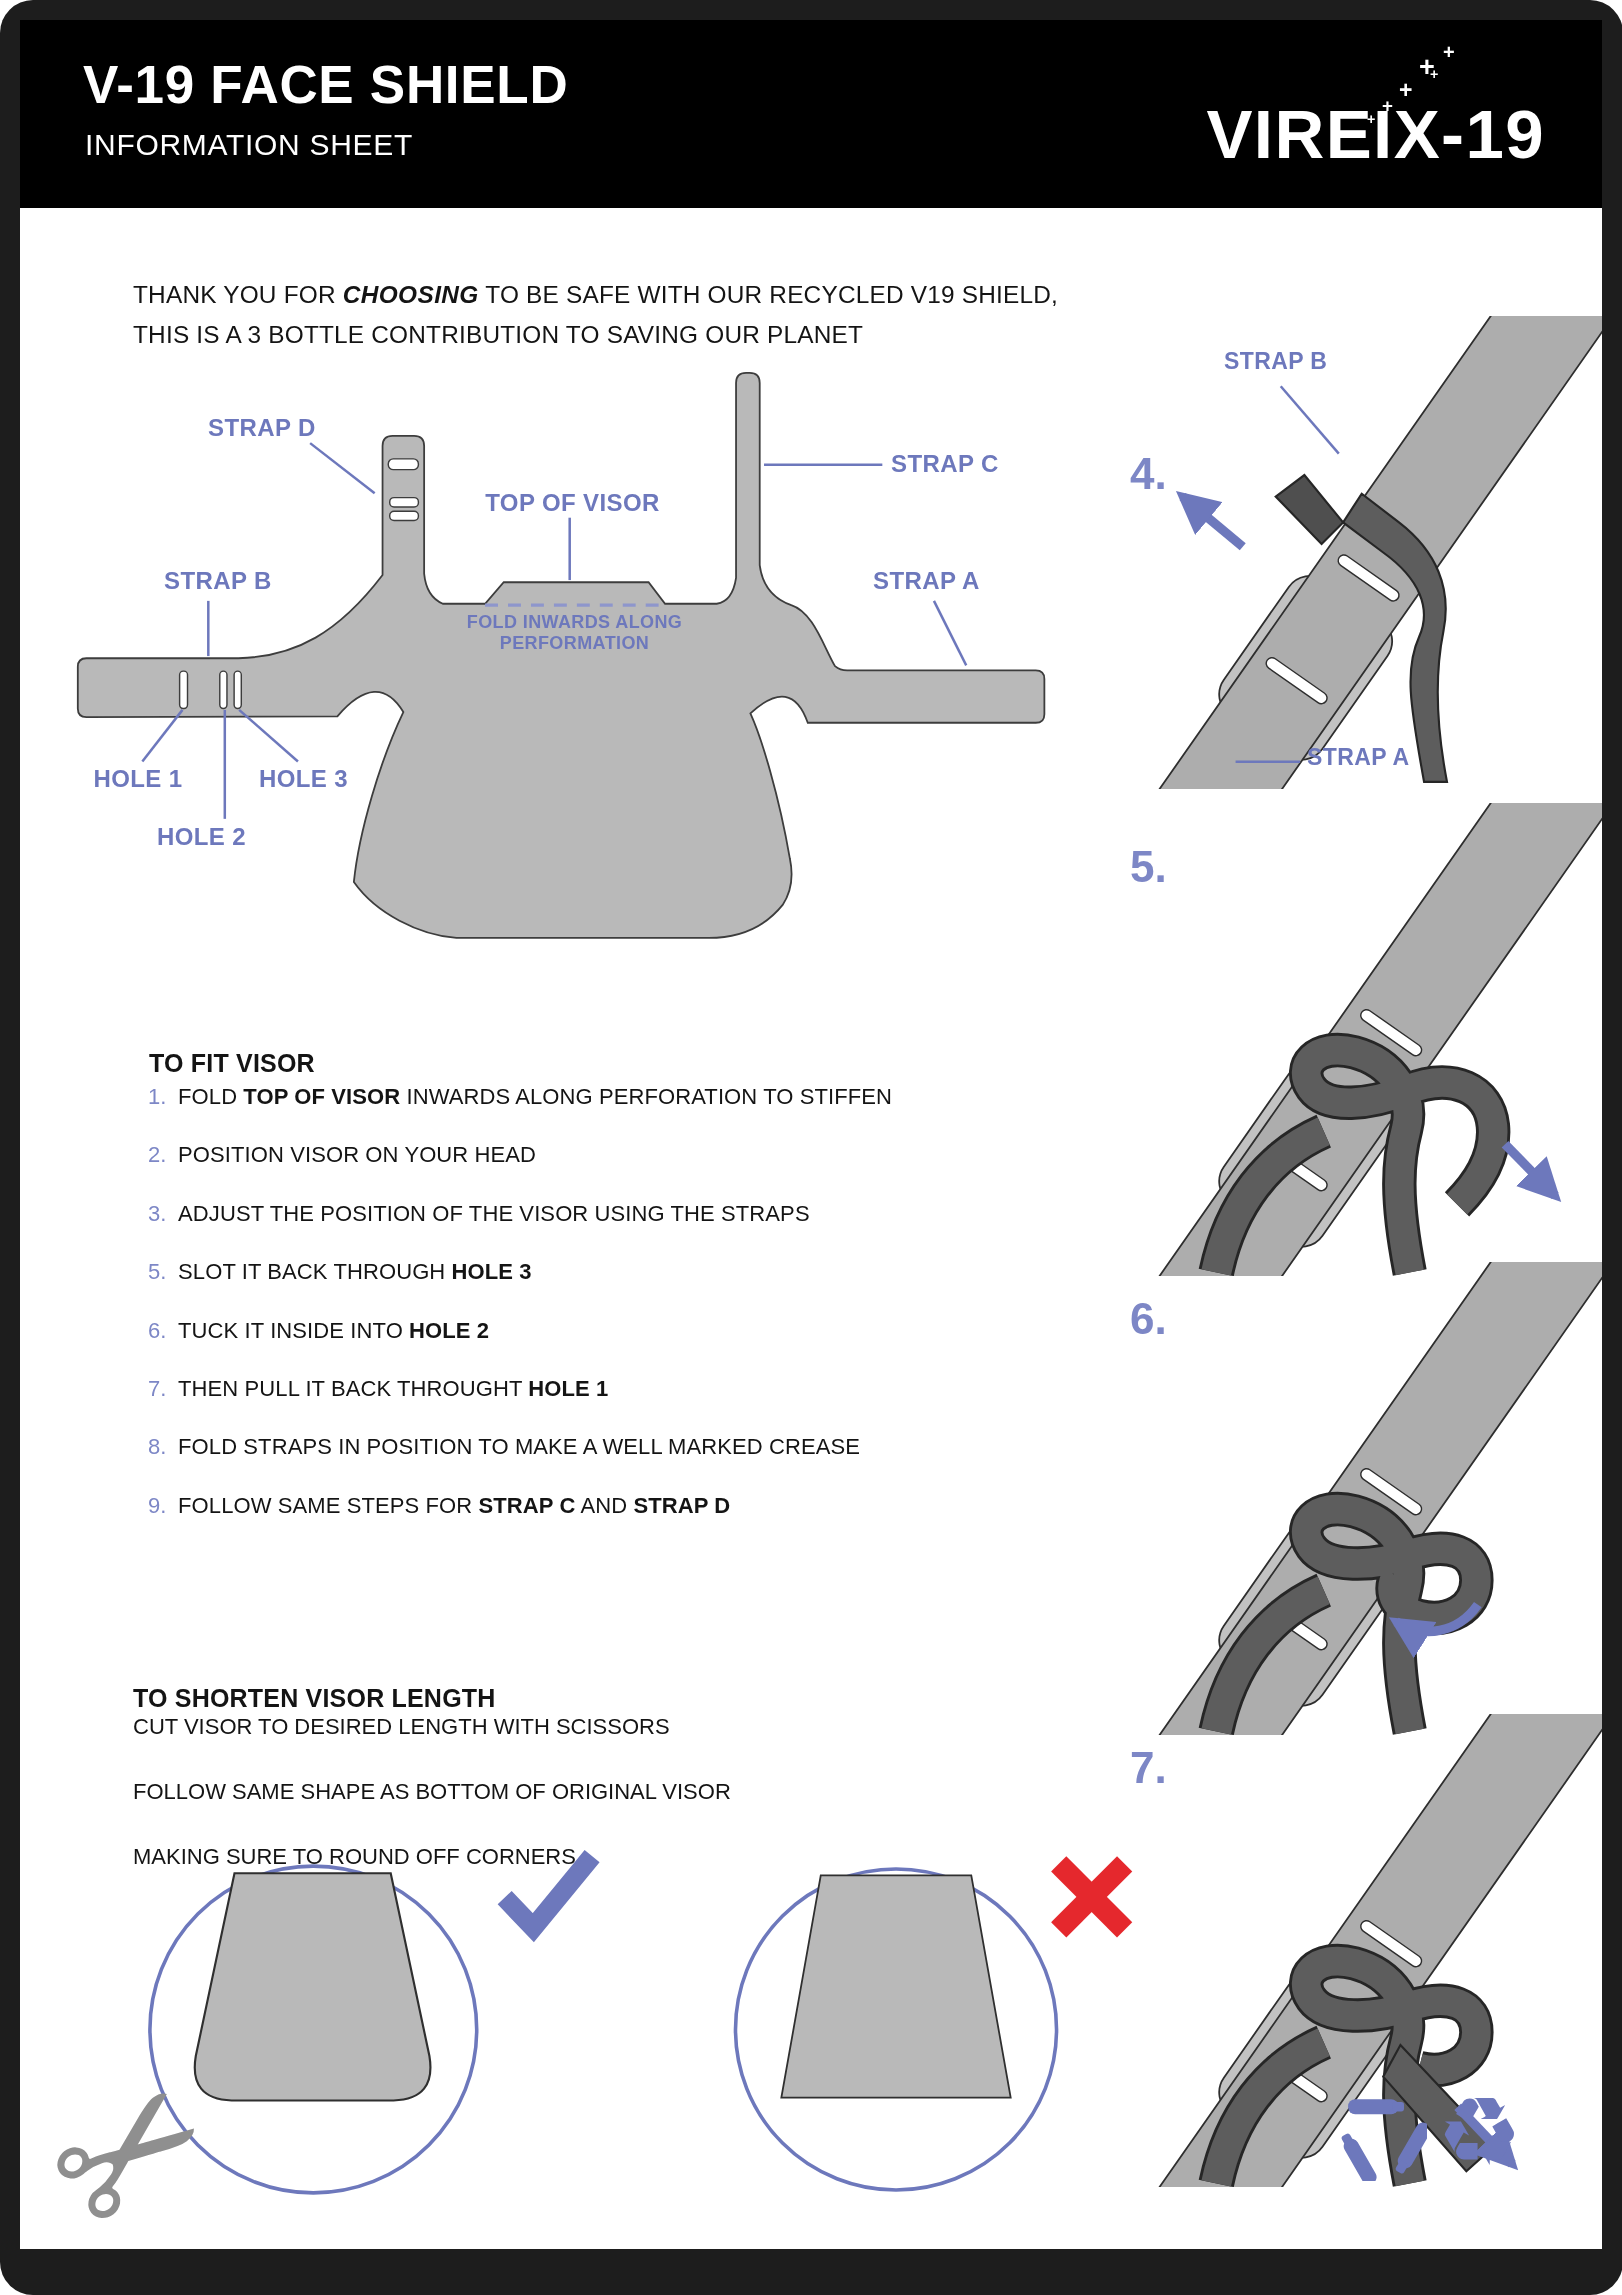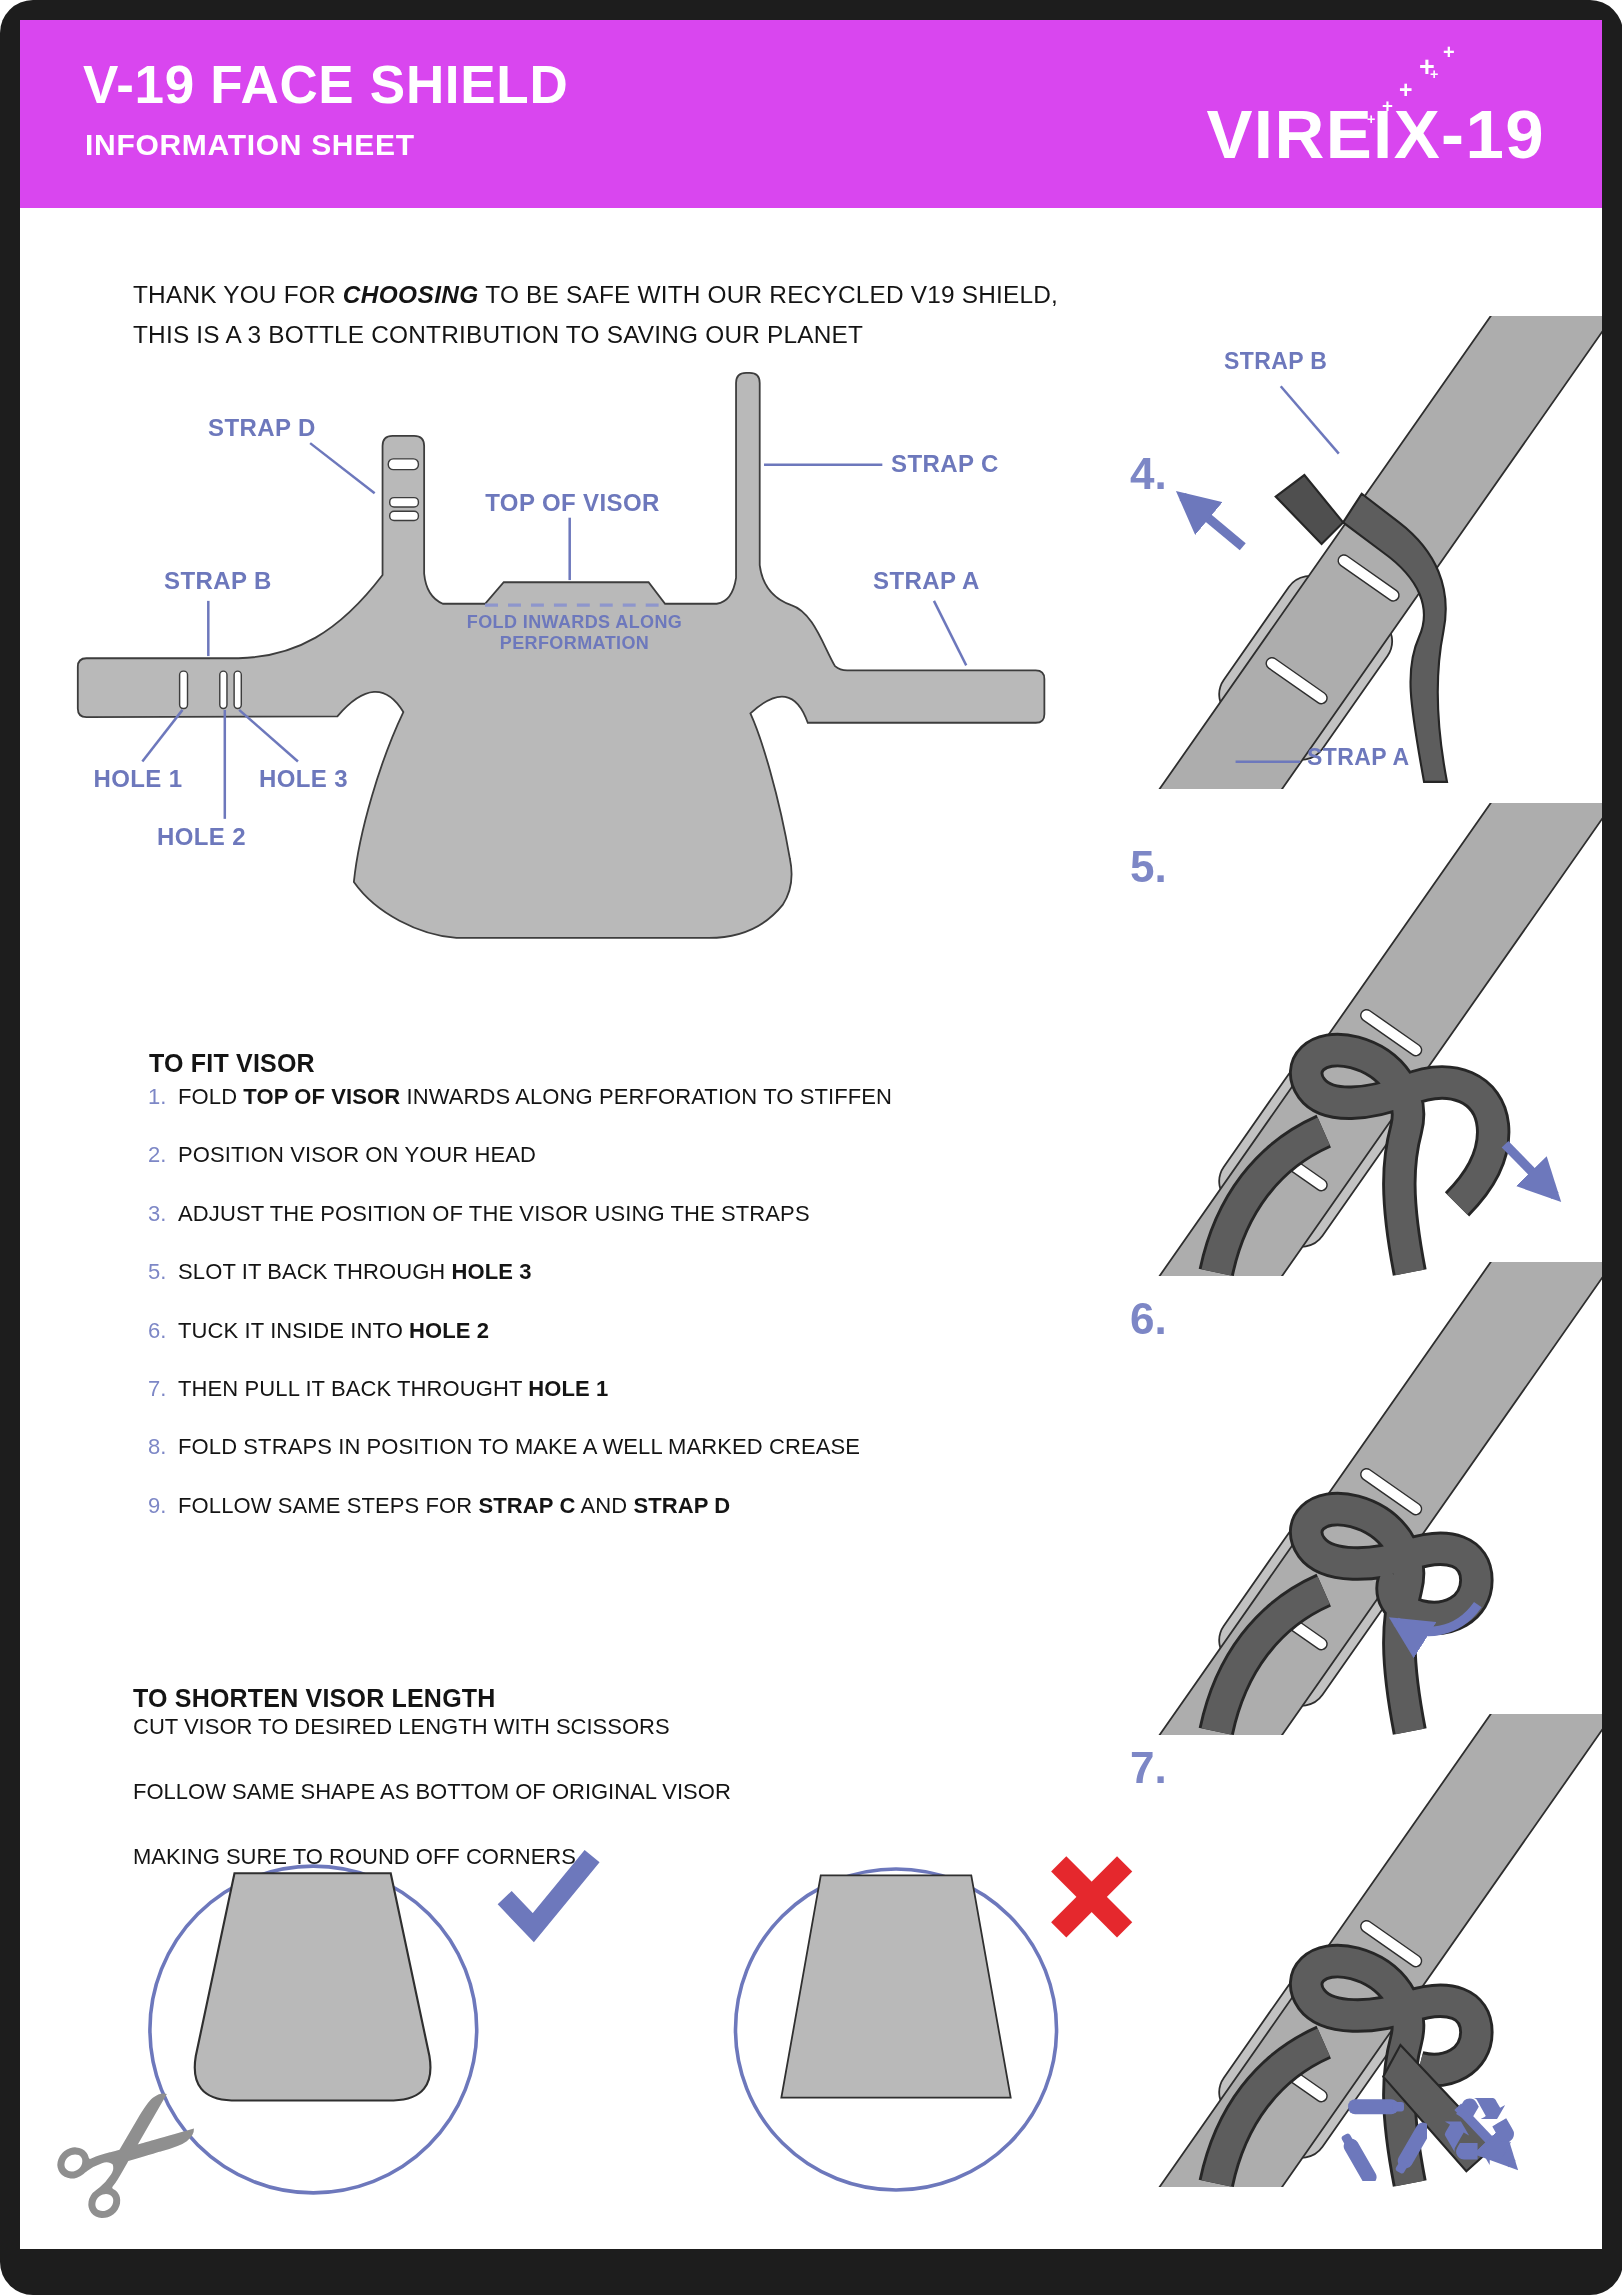--- a/index.html
+++ b/index.html
@@ -1,21 +1,21 @@
 <!DOCTYPE html>
 <html style="font-size:11.5px"><head>
 <meta charset="utf-8">
 <style>
   html,body{margin:0;padding:0;background:#ffffff;}
   .page{position:relative;width:1623px;height:2295px;background:#1d1d1d;border-radius:33px;overflow:hidden;font-family:"Liberation Sans",sans-serif;}
   .sheet{position:absolute;left:20px;top:20px;width:1582px;height:2229px;background:#ffffff;overflow:hidden;}
   
-  .hdr{position:absolute;left:0;top:0;width:1582px;height:188px;background:#d946ef;}
+  .hdr{position:absolute;left:0;top:0;width:1582px;height:188px;background:#000000;}
   .hdr-title{position:absolute;left:63px;top:34px;font-size:53px;font-weight:700;color:#ffffff;letter-spacing:0.7px;}
-  .hdr-sub{position:absolute;left:65px;top:108px;font-size:30px;font-weight:700;color:#ffffff;letter-spacing:0.7px;}
+  .hdr-sub{position:absolute;left:65px;top:108px;font-size:30px;font-weight:400;color:#ffffff;letter-spacing:0.7px;}
   .logo{position:absolute;right:57px;top:66px;font-size:69px;font-weight:700;color:#ffffff;letter-spacing:1.4px;margin-top:9px;}
   .spark{position:absolute;color:#ffffff;font-weight:700;line-height:1;}
   
   .intro{position:absolute;left:113px;top:231px;width:1119px;font-size:24.4px;line-height:1.62;color:#141414;letter-spacing:0.2px;}
   .intro b i{letter-spacing:0.4px;}
   
   .diagram{position:absolute;left:52px;top:317px;width:1004px;height:631px;}
   .diagram svg{position:absolute;left:0;top:0;}
   .lbl{position:absolute;font-size:24px;font-weight:700;color:#6d78bc;letter-spacing:0.4px;white-space:nowrap;}
   .lbl.ctr{text-align:center;}

